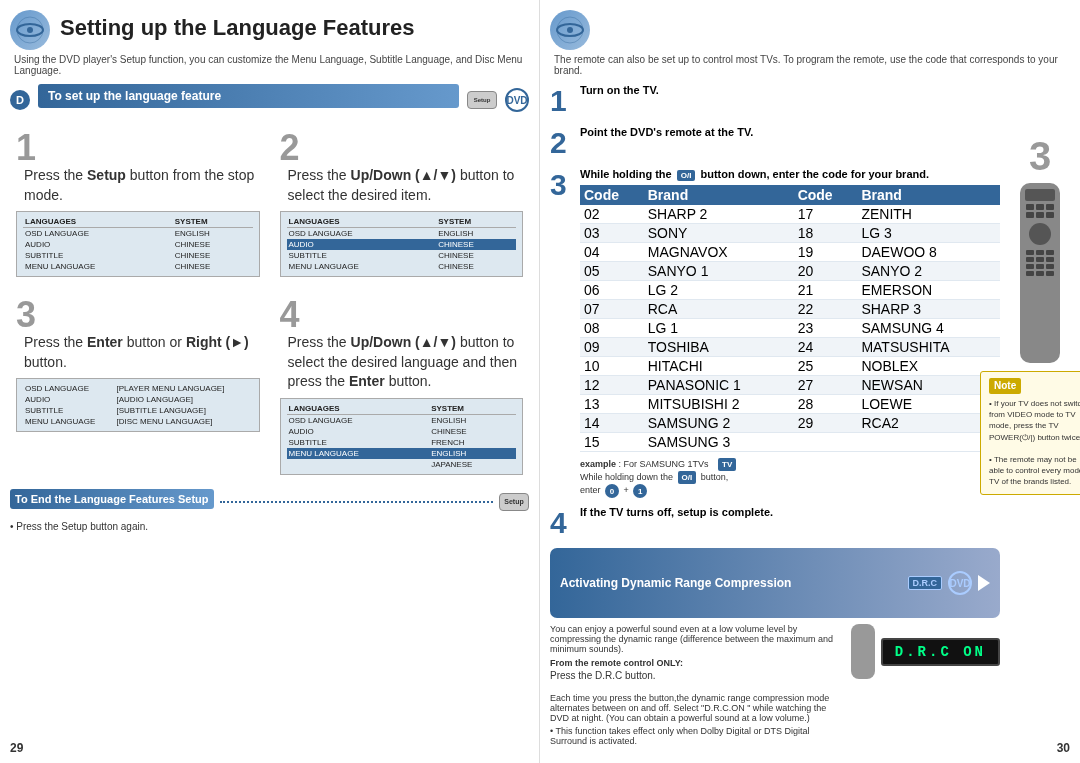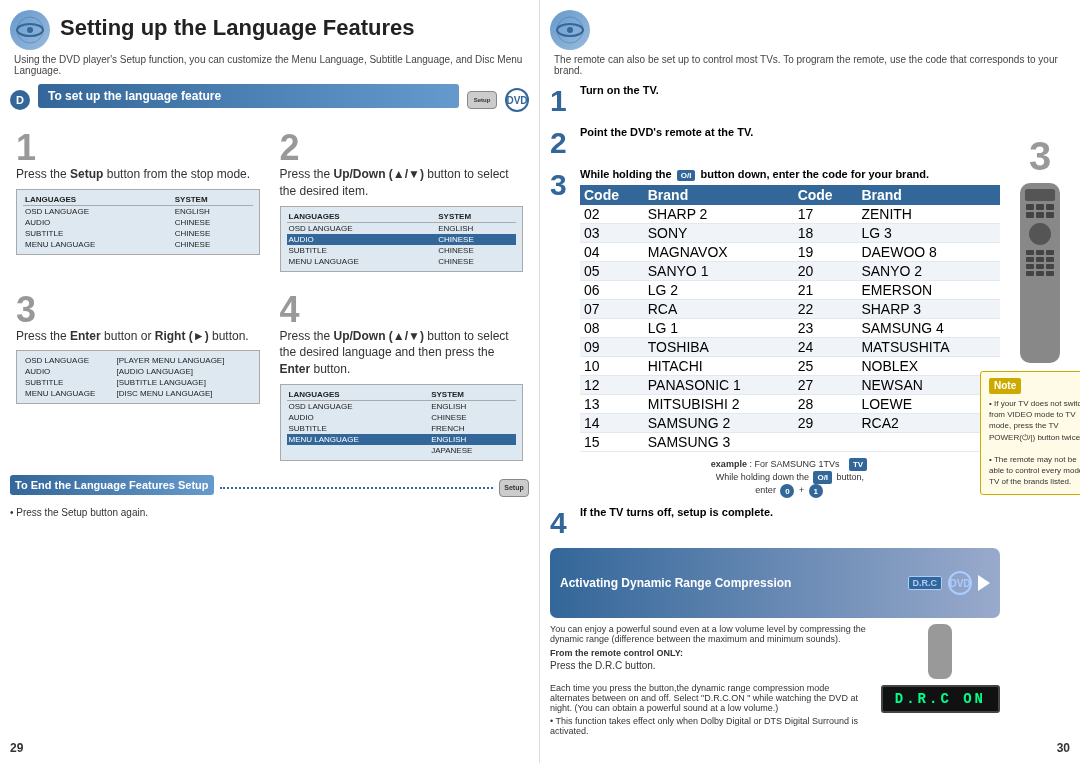--- a/index.html
+++ b/index.html
@@ -88,24 +88,25 @@
       grid-template-columns: 1fr 1fr;
       gap: 8px;
       margin-bottom: 8px;
     }
 
     .step-block {
       padding: 6px;
     }
 
     .step-text {
-      font-size: 12px;
+      font-size: 14px;
       color: #333;
       margin-bottom: 6px;
       line-height: 1.4;
+      margin-left: 8px;
     }
 
     .step-text b {
       font-weight: bold;
     }
 
     
     .mini-screen {
       background: #dde8f0;
       border: 1px solid #aaa;
@@ -297,21 +298,20 @@
       display: inline-flex;
       align-items: center;
       justify-content: center;
     }
 
     .example-text {
       font-size: 9px;
       color: #333;
       line-height: 1.4;
       margin-top: 6px;
-      text-align: center;
     }
 
     .example-text b {
       font-weight: bold;
     }
 
     .ott-btn {
       display: inline-flex;
       align-items: center;
       justify-content: center;
@@ -671,21 +671,21 @@
         </div>
 
         <div style="display:flex; gap:10px; align-items:flex-start;">
           <div style="flex:1;">
             <p style="font-size:9px;color:#333;margin-bottom:4px;">You can enjoy a powerful sound even at a low volume level by compressing the dynamic range (difference between the maximum and minimum sounds).</p>
             <p style="font-size:9px;color:#333;font-weight:bold;margin-bottom:2px;">From the remote control ONLY:</p>
             <p style="font-size:10px;color:#333;font-weight:normal;margin-bottom:12px;">Press the D.R.C button.</p>
             <p style="font-size:9px;color:#333;margin-bottom:3px;">Each time you press the button,the dynamic range compression mode alternates between on and off. Select "D.R.C.ON " while watching the DVD at night. (You can obtain a powerful sound at a low volume.)</p>
             <p style="font-size:9px;color:#333;">• This function takes effect only when Dolby Digital or DTS Digital Surround is activated.</p>
           </div>
-          <div style="display:flex;flex-direction:column;align-items:center;gap:6px;">
+          <div style="display:flex;flex-direction:row;align-items:center;gap:6px;">
 
             <div style="background:#999;border-radius:8px;width:24px;height:55px;"></div>
 
             <div class="drc-display" style="font-size:14px;letter-spacing:3px;">D.R.C ON</div>
           </div>
         </div>
       </div>
 
     </div>
 

